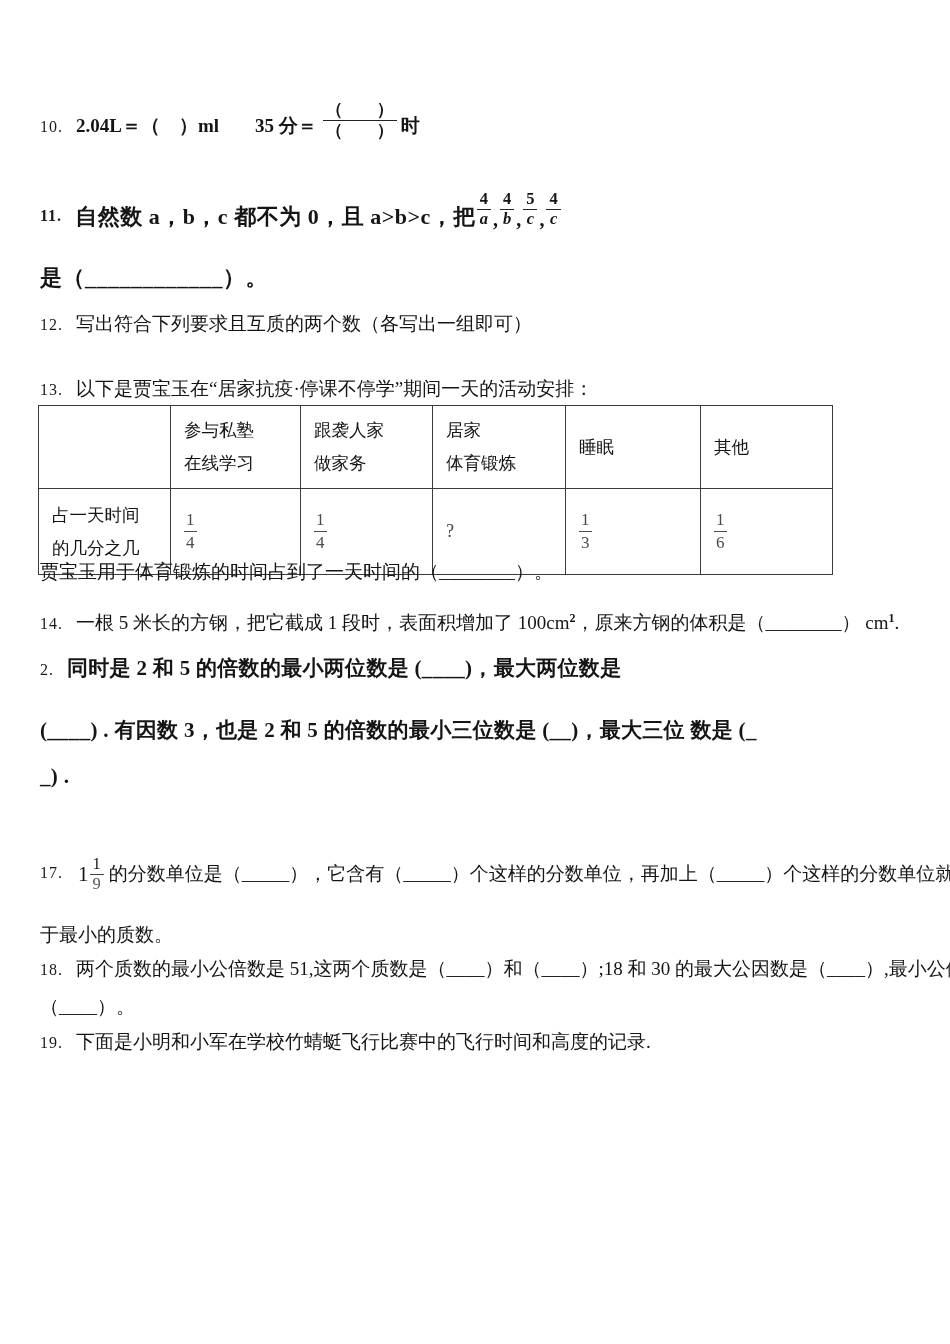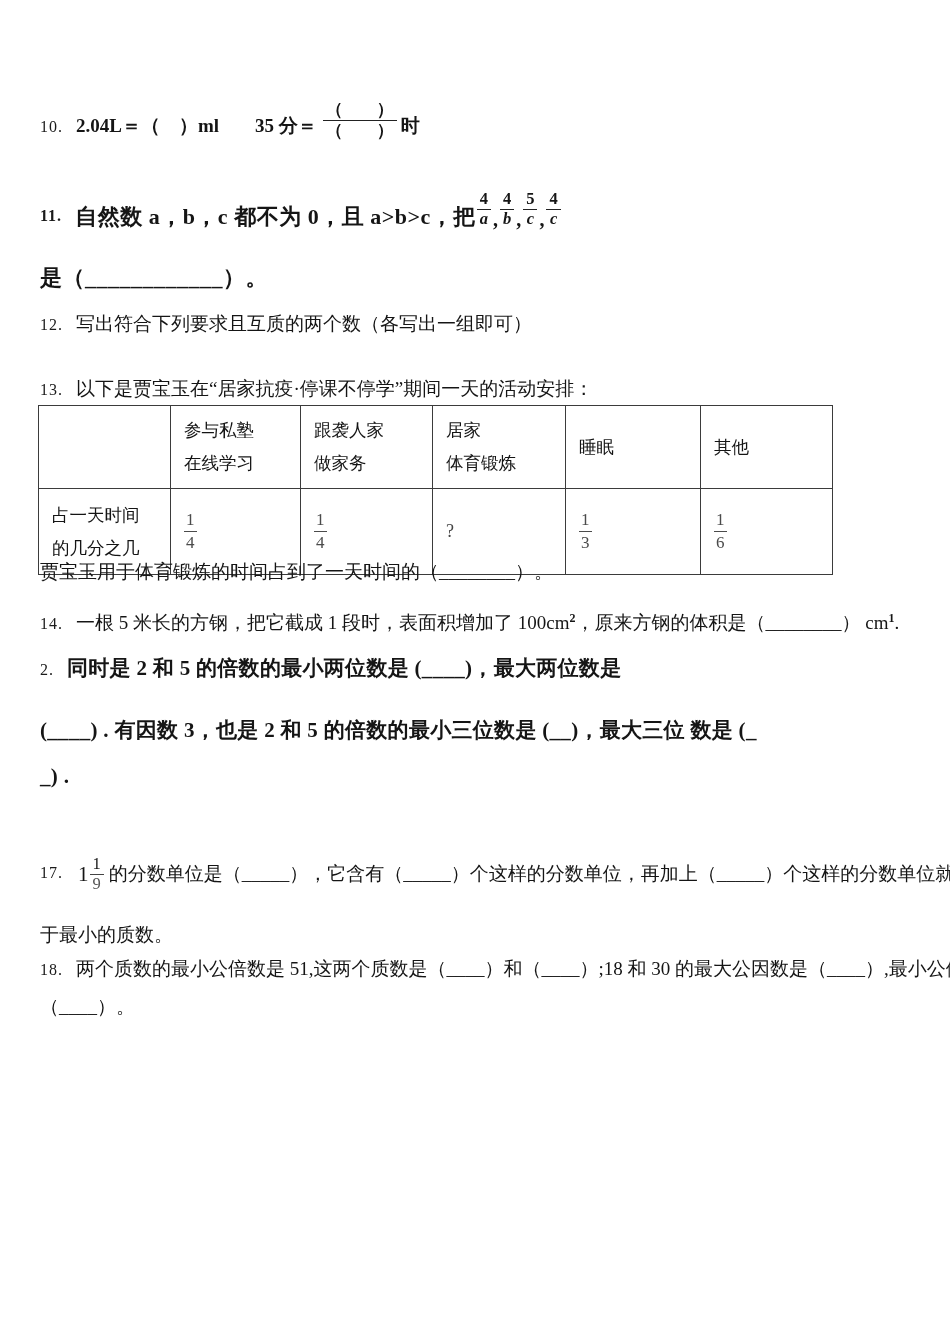--- a/index.html
+++ b/index.html
@@ -190,14 +190,17 @@
     </span>
     <span>的分数单位是（_____），它含有（_____）个这样的分数单位，再加上（_____）个这样的分数单位就等</span>
   </div>
   <div class="line" style="top:923px;">于最小的质数。</div>
 
   <div class="line" style="top:957px;">
     <span class="qnum">18.</span><span>两个质数的最小公倍数是 51,这两个质数是（____）和（____）;18 和 30 的最大公因数是（____）,最小公倍数是</span>
   </div>
   <div class="line" style="top:995px;">（____）。</div>
 
+  <div class="line" style="top:1030px;">
+    <span class="qnum">19.</span><span>下面是小明和小军在学校竹蜻蜓飞行比赛中的飞行时间和高度的记录.</span>
+  </div>
 
 </div>
 
 </body></html>

